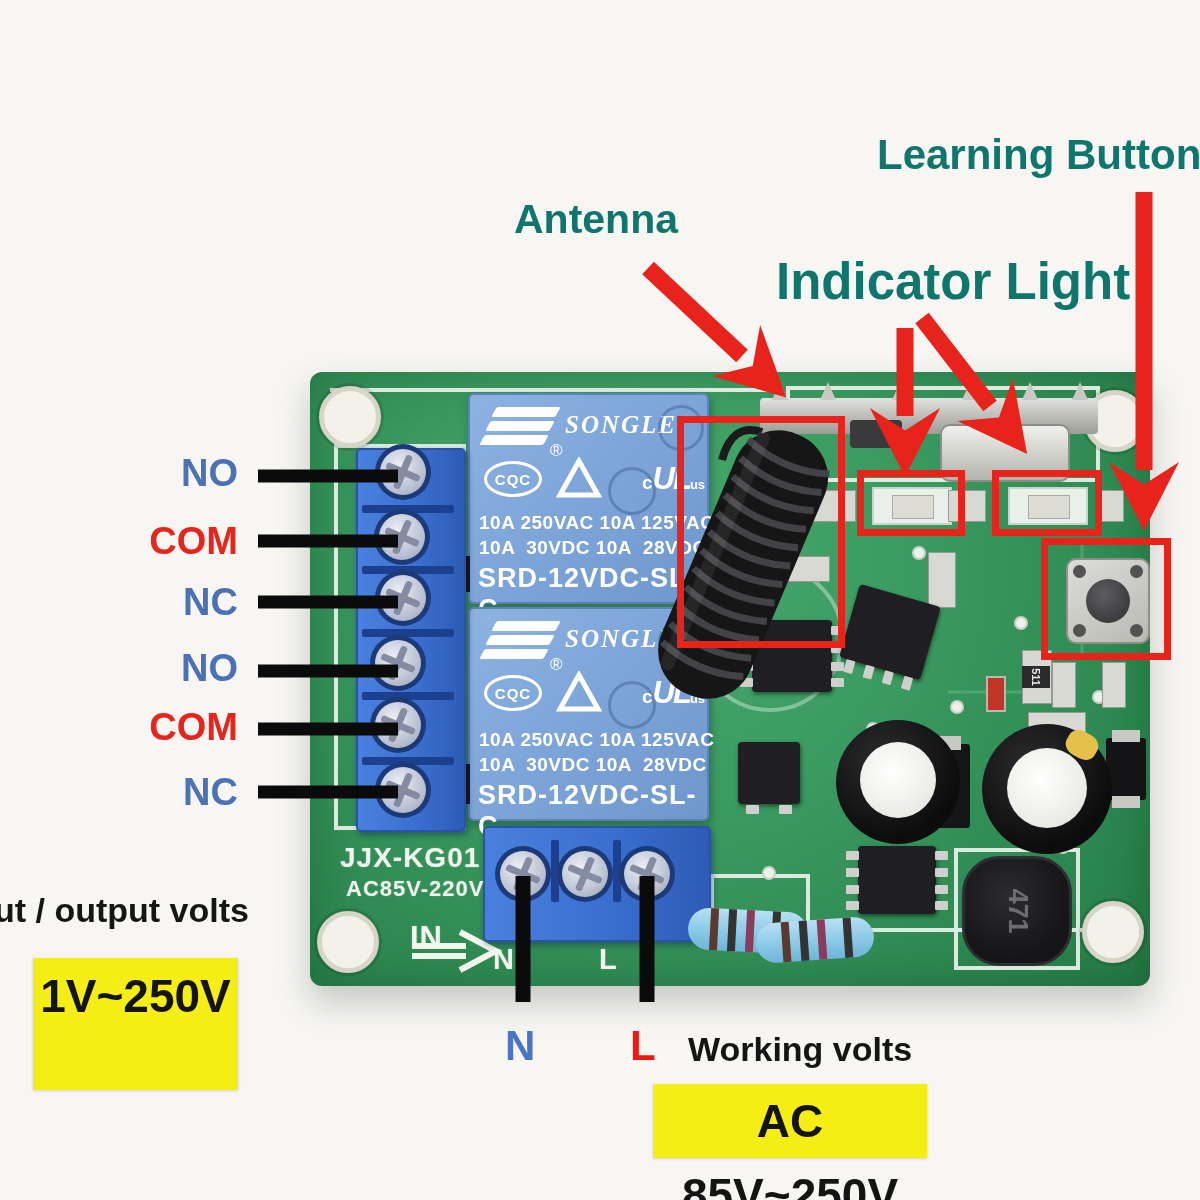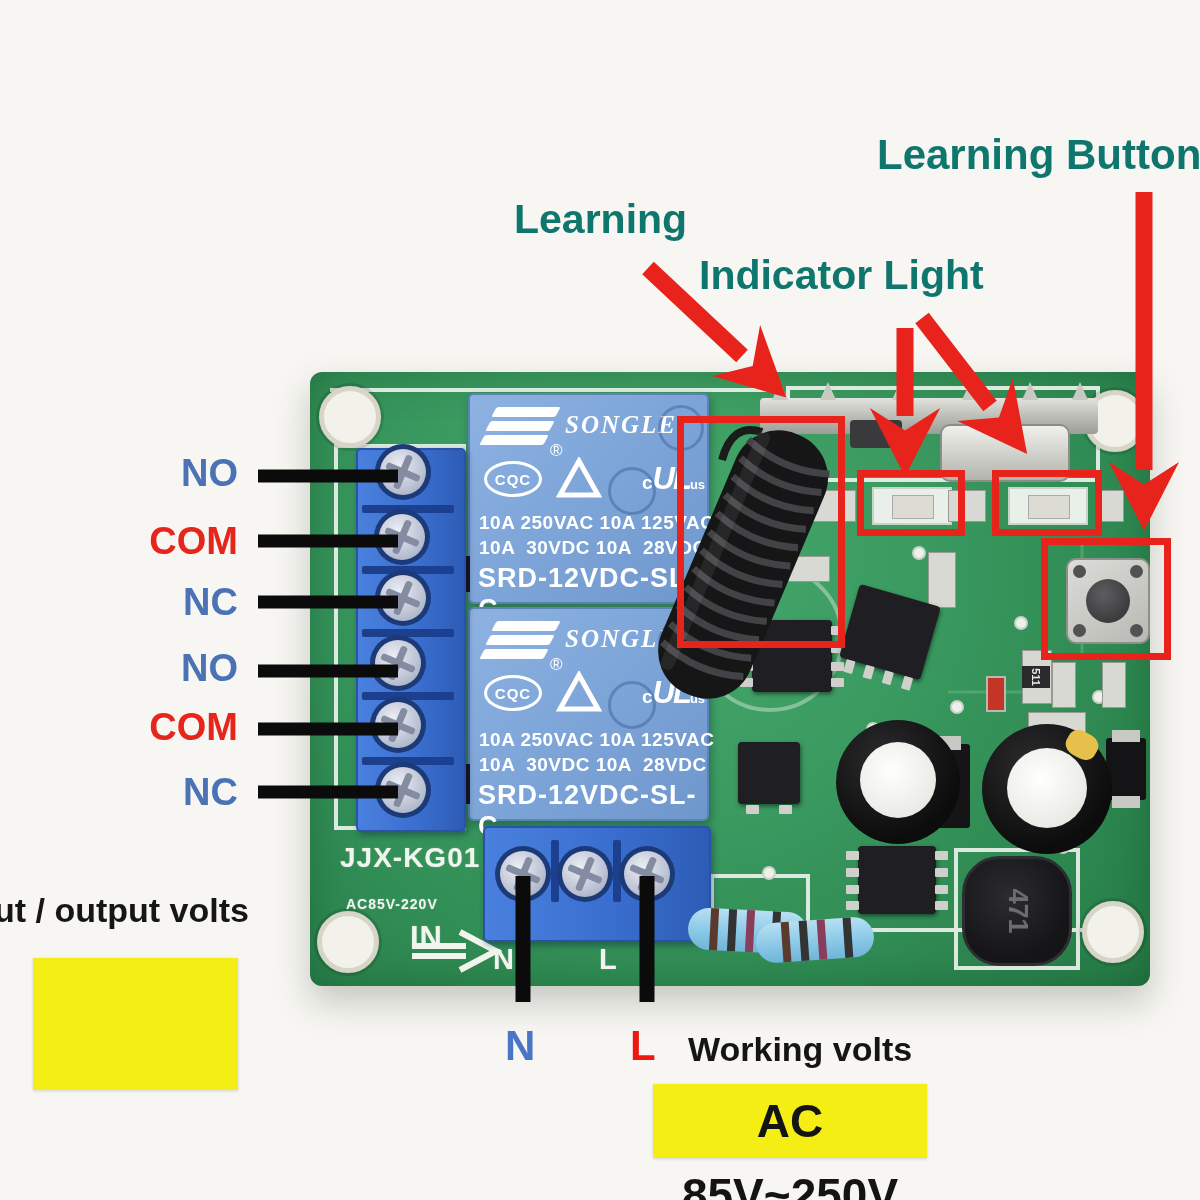--- a/index.html
+++ b/index.html
@@ -300,21 +300,21 @@
          background:radial-gradient(circle at 40% 35%,#5e5e60,#3c3c3e 70%)"></div>
     <div class="abs" style="left:5px;top:5px;width:13px;height:13px;border-radius:50%;background:#525252"></div>
     <div class="abs" style="right:5px;top:5px;width:13px;height:13px;border-radius:50%;background:#525252"></div>
     <div class="abs" style="left:5px;bottom:5px;width:13px;height:13px;border-radius:50%;background:#525252"></div>
     <div class="abs" style="right:5px;bottom:5px;width:13px;height:13px;border-radius:50%;background:#525252"></div>
   </div>
   <div class="abs smd" style="left:1052px;top:662px;width:22px;height:44px"></div>
   <div class="abs smd" style="left:1102px;top:662px;width:22px;height:44px"></div>
 
   <div class="abs silk" style="left:340px;top:842px;font-size:28px">JJX-KG01</div>
-  <div class="abs silk" style="left:346px;top:896px;font-size:14px">AC85V-220V</div>
+  <div class="abs silk" style="left:346px;top:876px;font-size:22px">AC85V-220V</div>
   <div class="abs silk" style="left:410px;top:920px;font-size:31px">IN</div>
   <div class="abs silk" style="left:493px;top:943px;font-size:29px">N</div>
   <div class="abs silk" style="left:599px;top:943px;font-size:29px">L</div>
 
   <svg class="abs" style="left:640px;top:396px" width="330" height="340">
     <path d="M122,36 q-30,-10 -40,28" stroke="#1b1b1b" stroke-width="8" fill="none"></path>
     <g transform="translate(114,20) rotate(23)">
       <rect x="0" y="0" width="96" height="282" rx="46" fill="#161616"></rect>
       <g stroke="#434347" stroke-width="7" fill="none">
         <path d="M4,24 q44,16 88,0"></path>
@@ -359,32 +359,33 @@
       <path d="M258,729 H398"></path>
       <path d="M258,792 H398"></path>
     </g>
     <g stroke="#0B0B0B" stroke-width="15">
       <path d="M523,876 V1002"></path>
       <path d="M647,876 V1002"></path>
     </g>
   </svg>
 
   <div class="abs ann" style="left:877px;top:131px;font-size:42px">Learning Button</div>
-  <div class="abs ann" style="left:514px;top:196px;font-size:41px">Learning</div>
-  <div class="abs ann" style="left:699px;top:252px;font-size:41px">Indicator Light</div>
+  <div class="abs ann" style="left:514px;top:196px;font-size:41px">Antenna</div>
+  <div class="abs ann" style="left:776px;top:252px;font-size:51px">Indicator Light</div>
 
   <div class="abs lbl t-blue" style="top:452px">NO</div>
   <div class="abs lbl t-red" style="top:520px">COM</div>
   <div class="abs lbl t-blue" style="top:581px">NC</div>
   <div class="abs lbl t-blue" style="top:647px">NO</div>
   <div class="abs lbl t-red" style="top:706px">COM</div>
   <div class="abs lbl t-blue" style="top:771px">NC</div>
 
   <div class="abs b" style="left:-6px;top:891px;font-size:34px;color:#161616;white-space:nowrap">ut / output volts</div>
   <div class="abs ylw" style="left:33px;top:958px;width:205px;height:132px;font-size:46px;line-height:60px;padding-top:8px;box-sizing:border-box">
+    <div>1V~250V</div>
   </div>
 
   <div class="abs b" style="left:505px;top:1022px;font-size:42px;color:#4A74C6">N</div>
   <div class="abs b" style="left:630px;top:1022px;font-size:42px;color:#EE1810">L</div>
   <div class="abs b" style="left:688px;top:1030px;font-size:34px;color:#151515;white-space:nowrap">Working volts</div>
   <div class="abs ylw" style="left:653px;top:1084px;width:274px;height:74px;font-size:46px;line-height:74px">AC 85V~250V</div>
 
 </div>
 
 </body></html>

